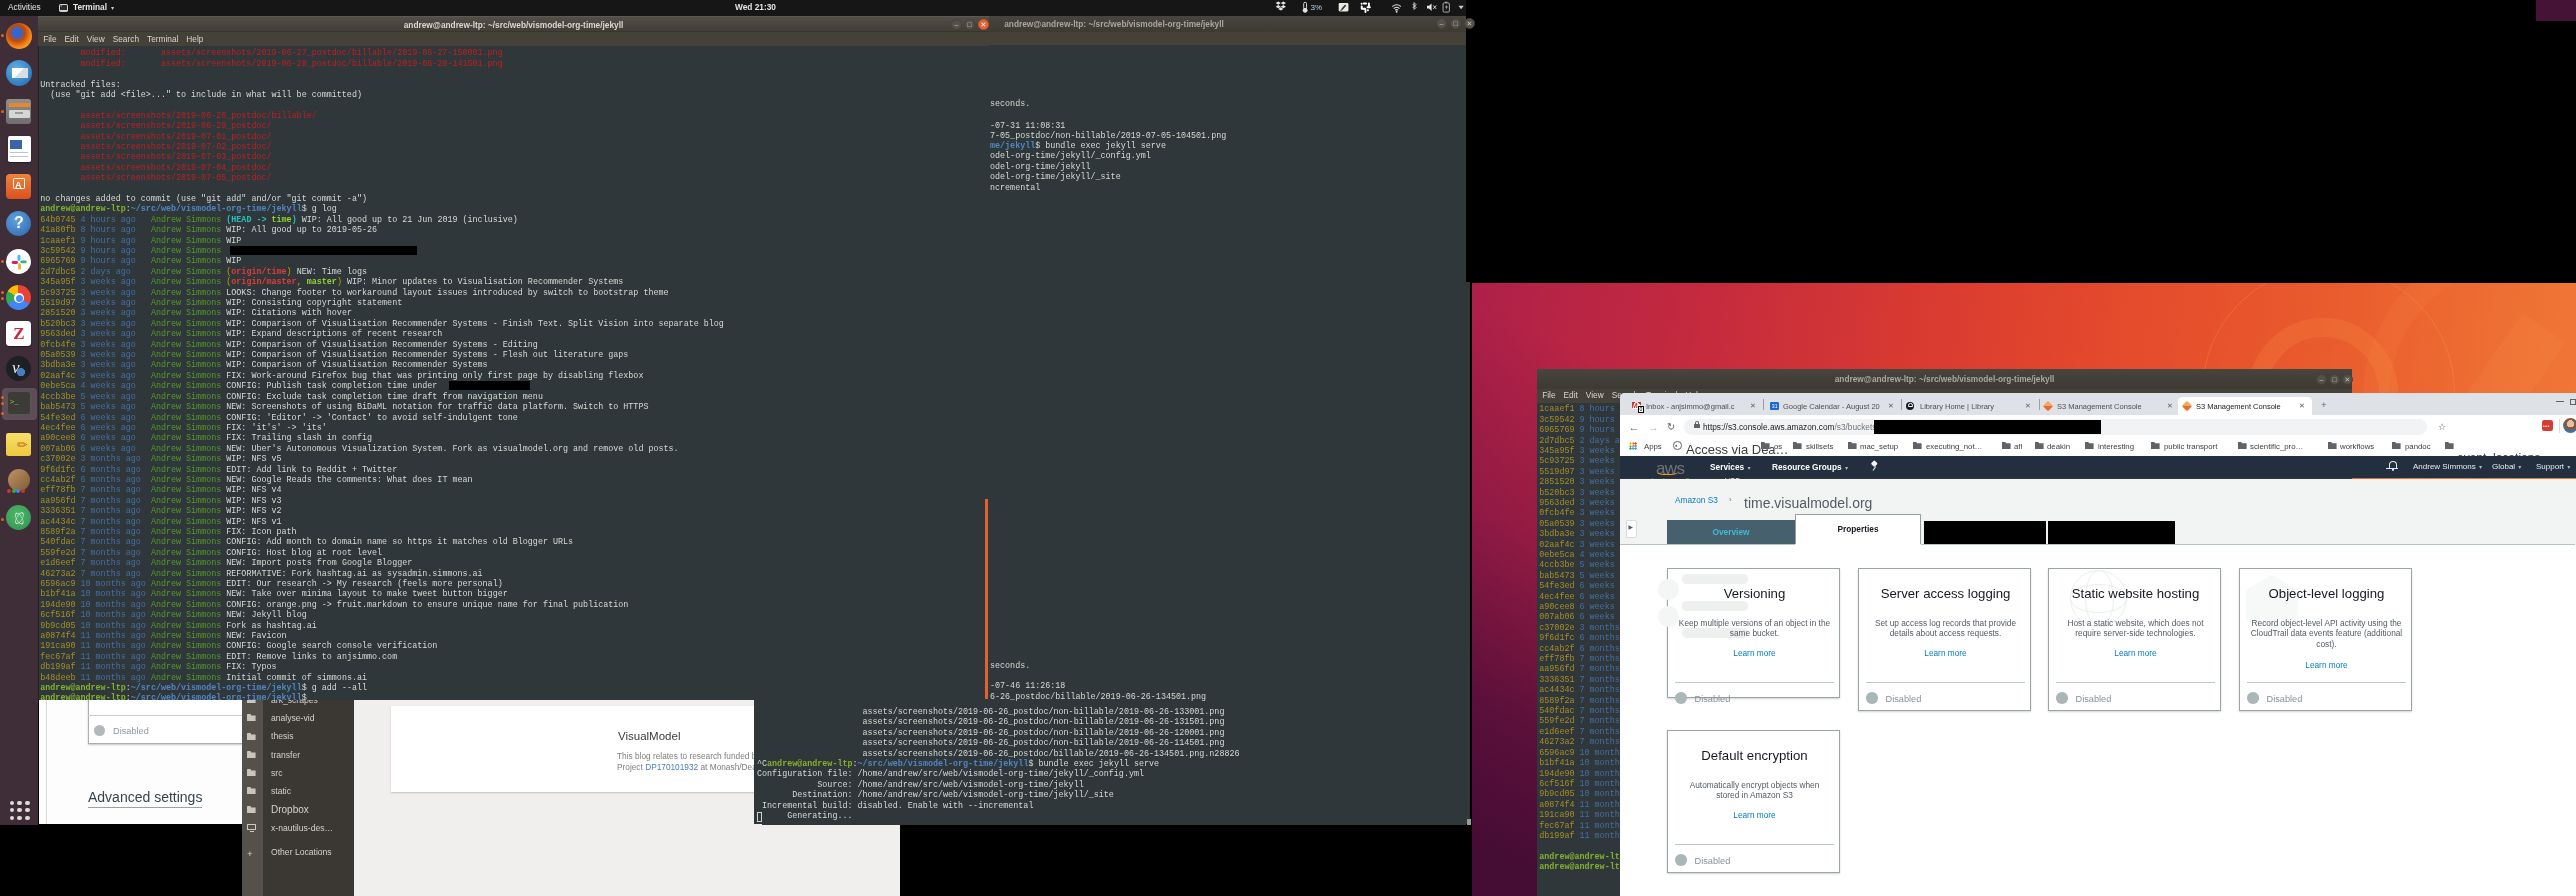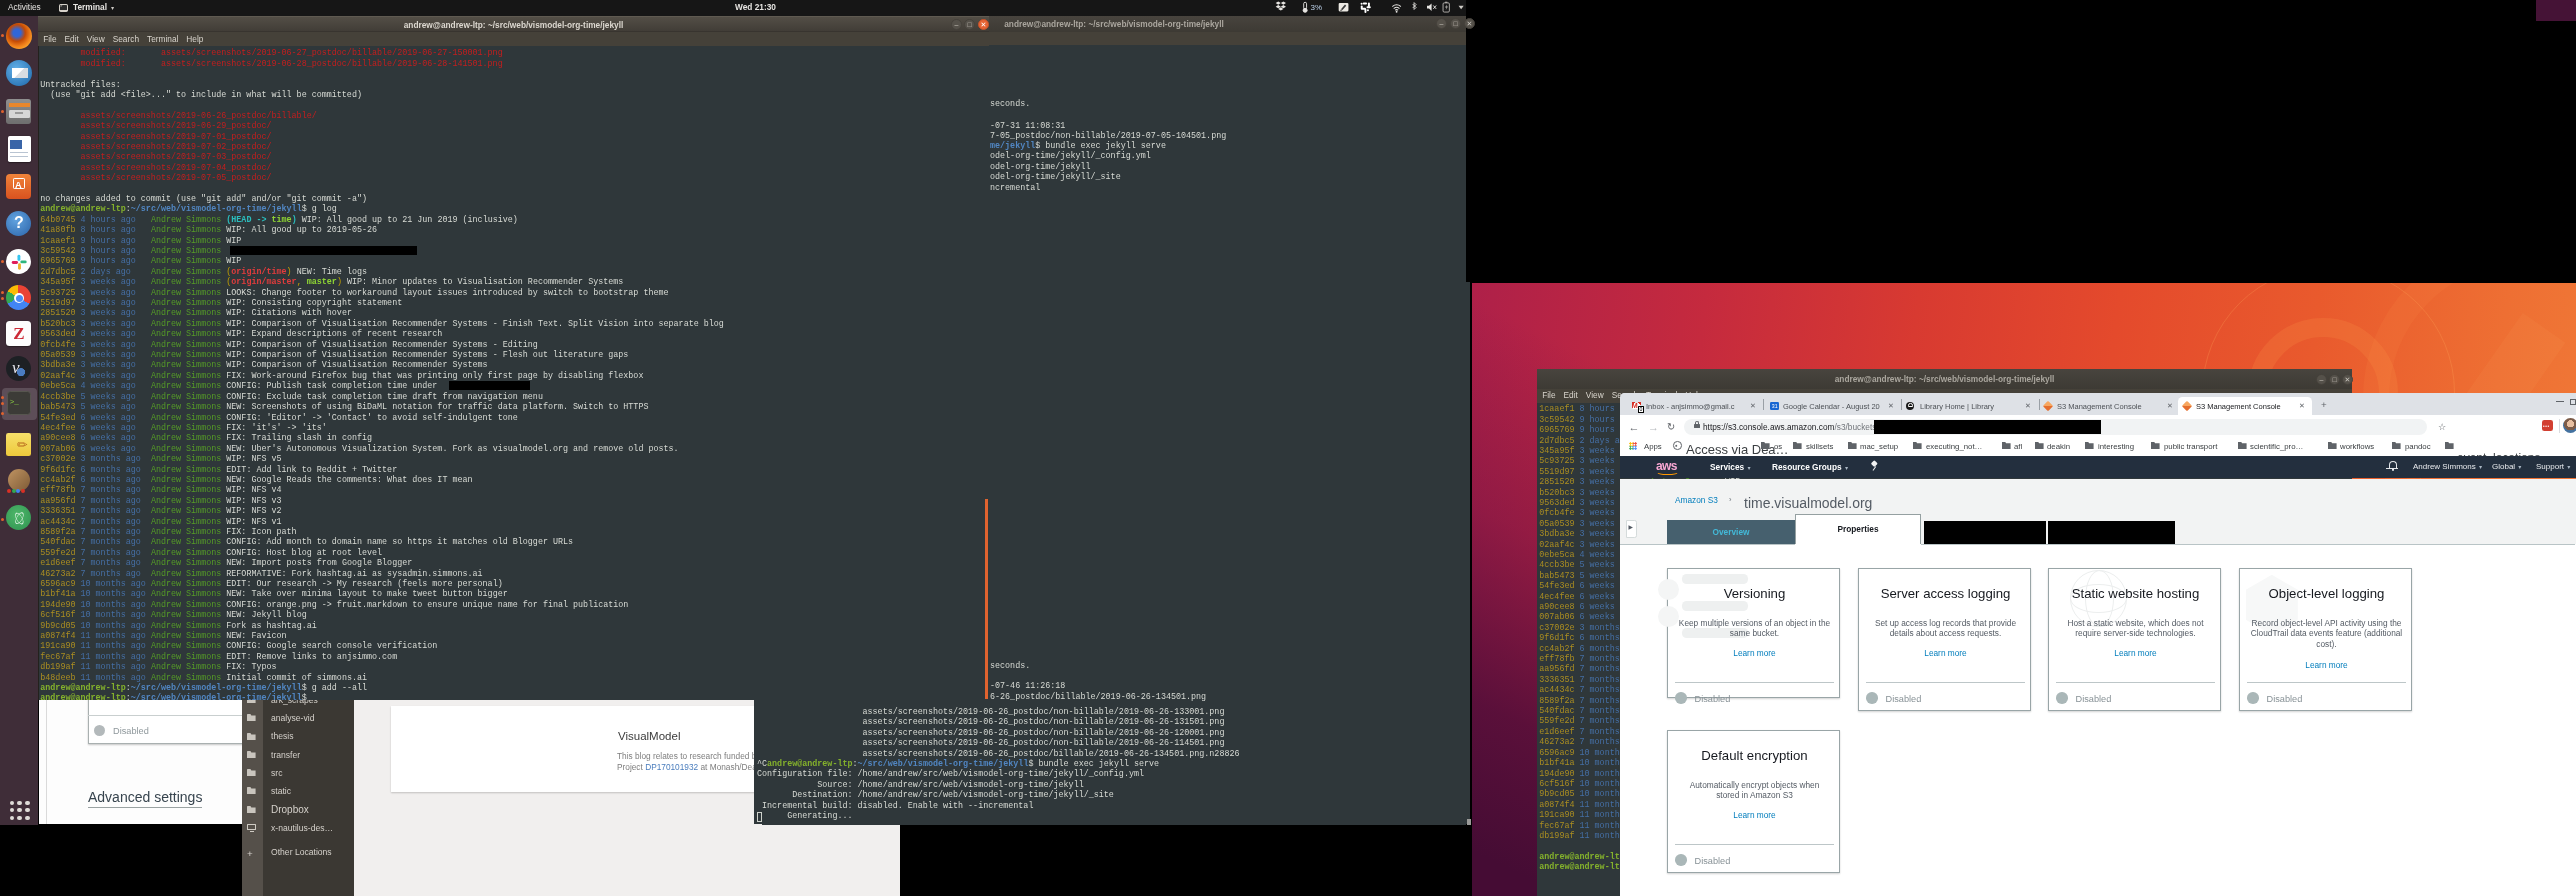--- a/index.html
+++ b/index.html
@@ -440,21 +440,21 @@
     <span class="abs" style="left:544px;top:49px;font-size:7.8px;color:#3c4043;white-space:nowrap">public transport</span>
 <span class="abs" style="left:618px;top:49px;width:8.6px;height:7px;background:#5f6368;clip-path:polygon(0 0,38% 0,48% 18%,100% 18%,100% 100%,0 100%)"></span>
     <span class="abs" style="left:630px;top:49px;font-size:7.8px;color:#3c4043;white-space:nowrap">scientific_pro…</span>
 <span class="abs" style="left:708px;top:49px;width:8.6px;height:7px;background:#5f6368;clip-path:polygon(0 0,38% 0,48% 18%,100% 18%,100% 100%,0 100%)"></span>
     <span class="abs" style="left:720px;top:49px;font-size:7.8px;color:#3c4043;white-space:nowrap">workflows</span>
 <span class="abs" style="left:772px;top:49px;width:8.6px;height:7px;background:#5f6368;clip-path:polygon(0 0,38% 0,48% 18%,100% 18%,100% 100%,0 100%)"></span>
     <span class="abs" style="left:785px;top:49px;font-size:7.8px;color:#3c4043;white-space:nowrap">pandoc</span>
 <span class="abs" style="left:825px;top:49px;width:8.6px;height:7px;background:#5f6368;clip-path:polygon(0 0,38% 0,48% 18%,100% 18%,100% 100%,0 100%)"></span>
     <span class="abs" style="left:837px;top:58px;font-size:12px;color:#3c4043;white-space:nowrap">event_locations</span>
 <div class="abs" style="left:0;top:63px;width:956px;height:22.4px;background:#232f3e"></div>
-<span class="abs" style="left:36px;top:66px;font-size:12px;font-weight:bold;color:#f9a8d4;letter-spacing:-0.6px">aws</span>
+<span class="abs" style="left:36px;top:66px;font-size:17px;font-weight:normal;color:#737373;letter-spacing:-0.6px">aws</span>
 <span class="abs" style="left:36px;top:76px;width:23px;height:5.8px;border:1.2px solid transparent;border-bottom:1.4px solid #f90;border-radius:50%"></span>
 <span class="abs" style="left:90px;top:69px;font-size:8.3px;font-weight:bold;color:#fff">Services <span style="font-size:5.2px;color:#aab7c4">▼</span></span>
 <span class="abs" style="left:152px;top:69px;font-size:8.3px;font-weight:bold;color:#fff">Resource Groups <span style="font-size:5.2px;color:#aab7c4">▼</span></span>
 <span class="abs" style="left:252px;top:68px;width:4.6px;height:4.6px;background:#f2f3f3;border-radius:1.2px;transform:rotate(45deg)"></span>
 <span class="abs" style="left:254px;top:73px;width:1px;height:4.6px;background:#f2f3f3;transform:rotate(35deg)"></span>
 <span class="abs" style="left:769px;top:68px;width:7.5px;height:7px;border:1px solid #e3e6e9;border-bottom:none;border-radius:4px 4px 0 0"></span>
 <span class="abs" style="left:766px;top:75px;width:12px;height:1px;background:#e3e6e9"></span>
 <span class="abs" style="left:772px;top:76px;width:2.3px;height:1.7px;background:#e3e6e9;border-radius:0 0 1.7px 1.7px"></span>
 <span class="abs" style="left:793px;top:69px;font-size:8px;color:#e8eaed">Andrew Simmons <span style="font-size:5.2px;color:#aab7c4">▼</span></span>
 <span class="abs" style="left:872px;top:69px;font-size:8px;color:#e8eaed">Global <span style="font-size:5.2px;color:#aab7c4">▼</span></span>

